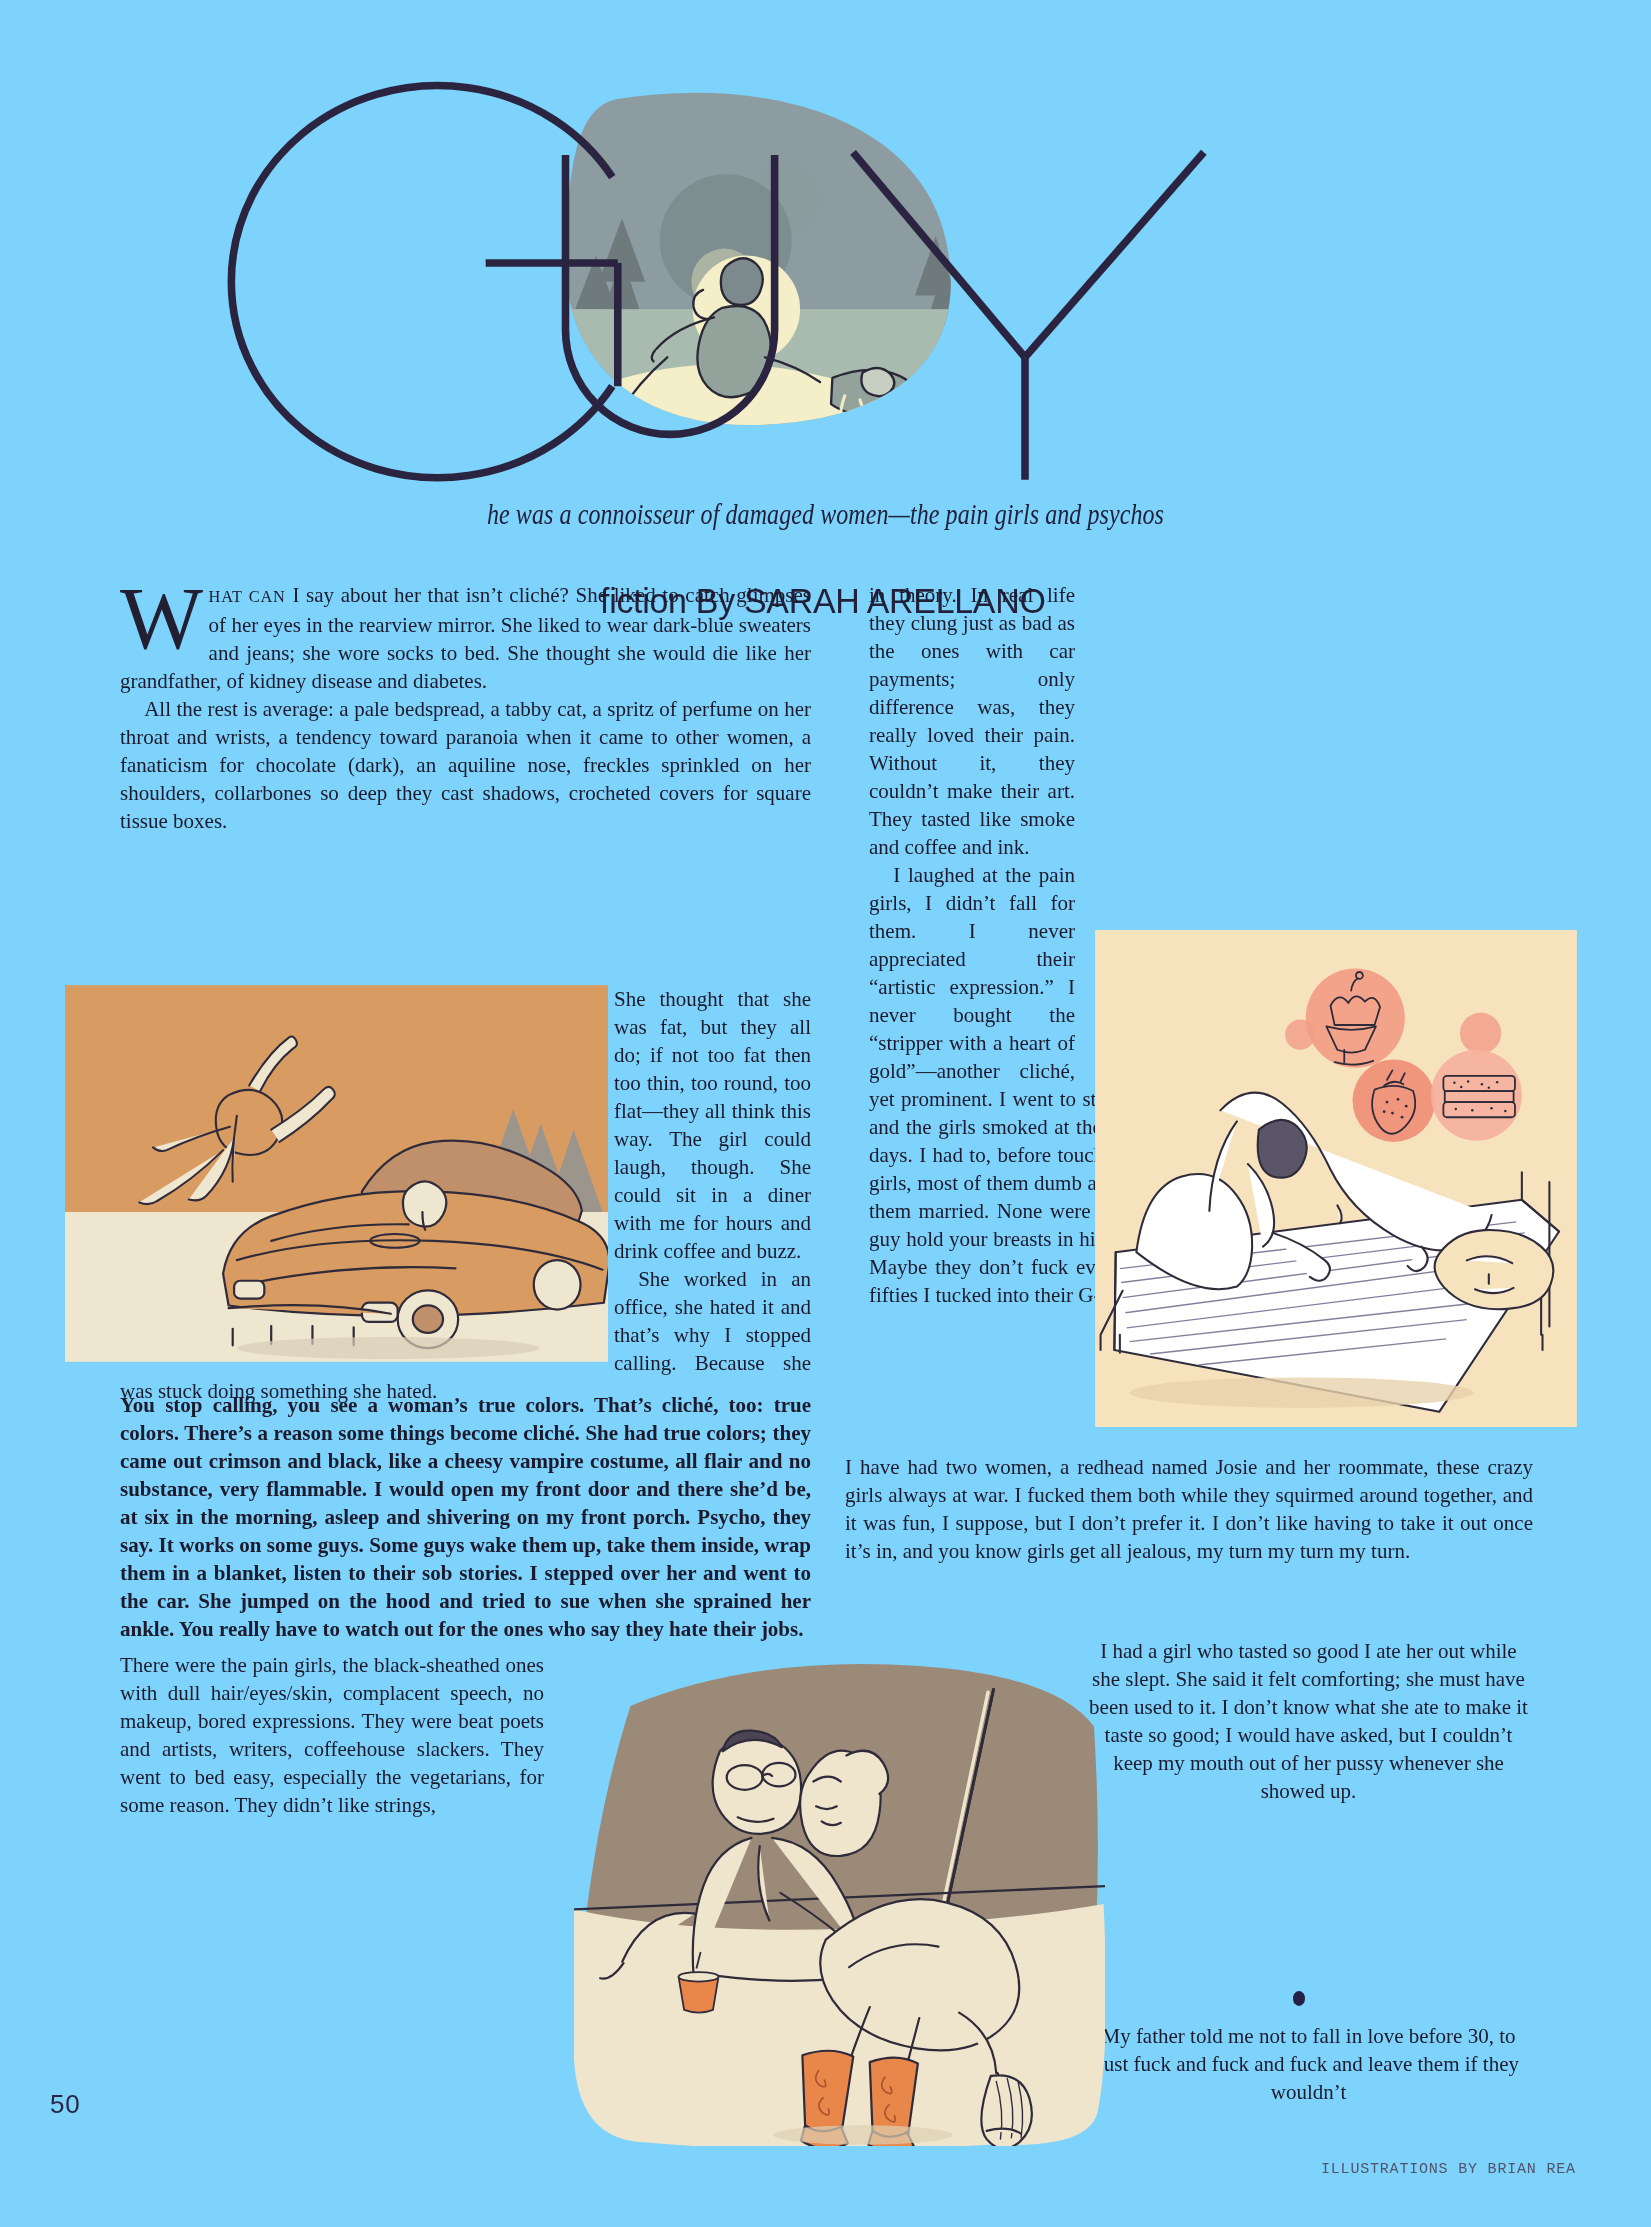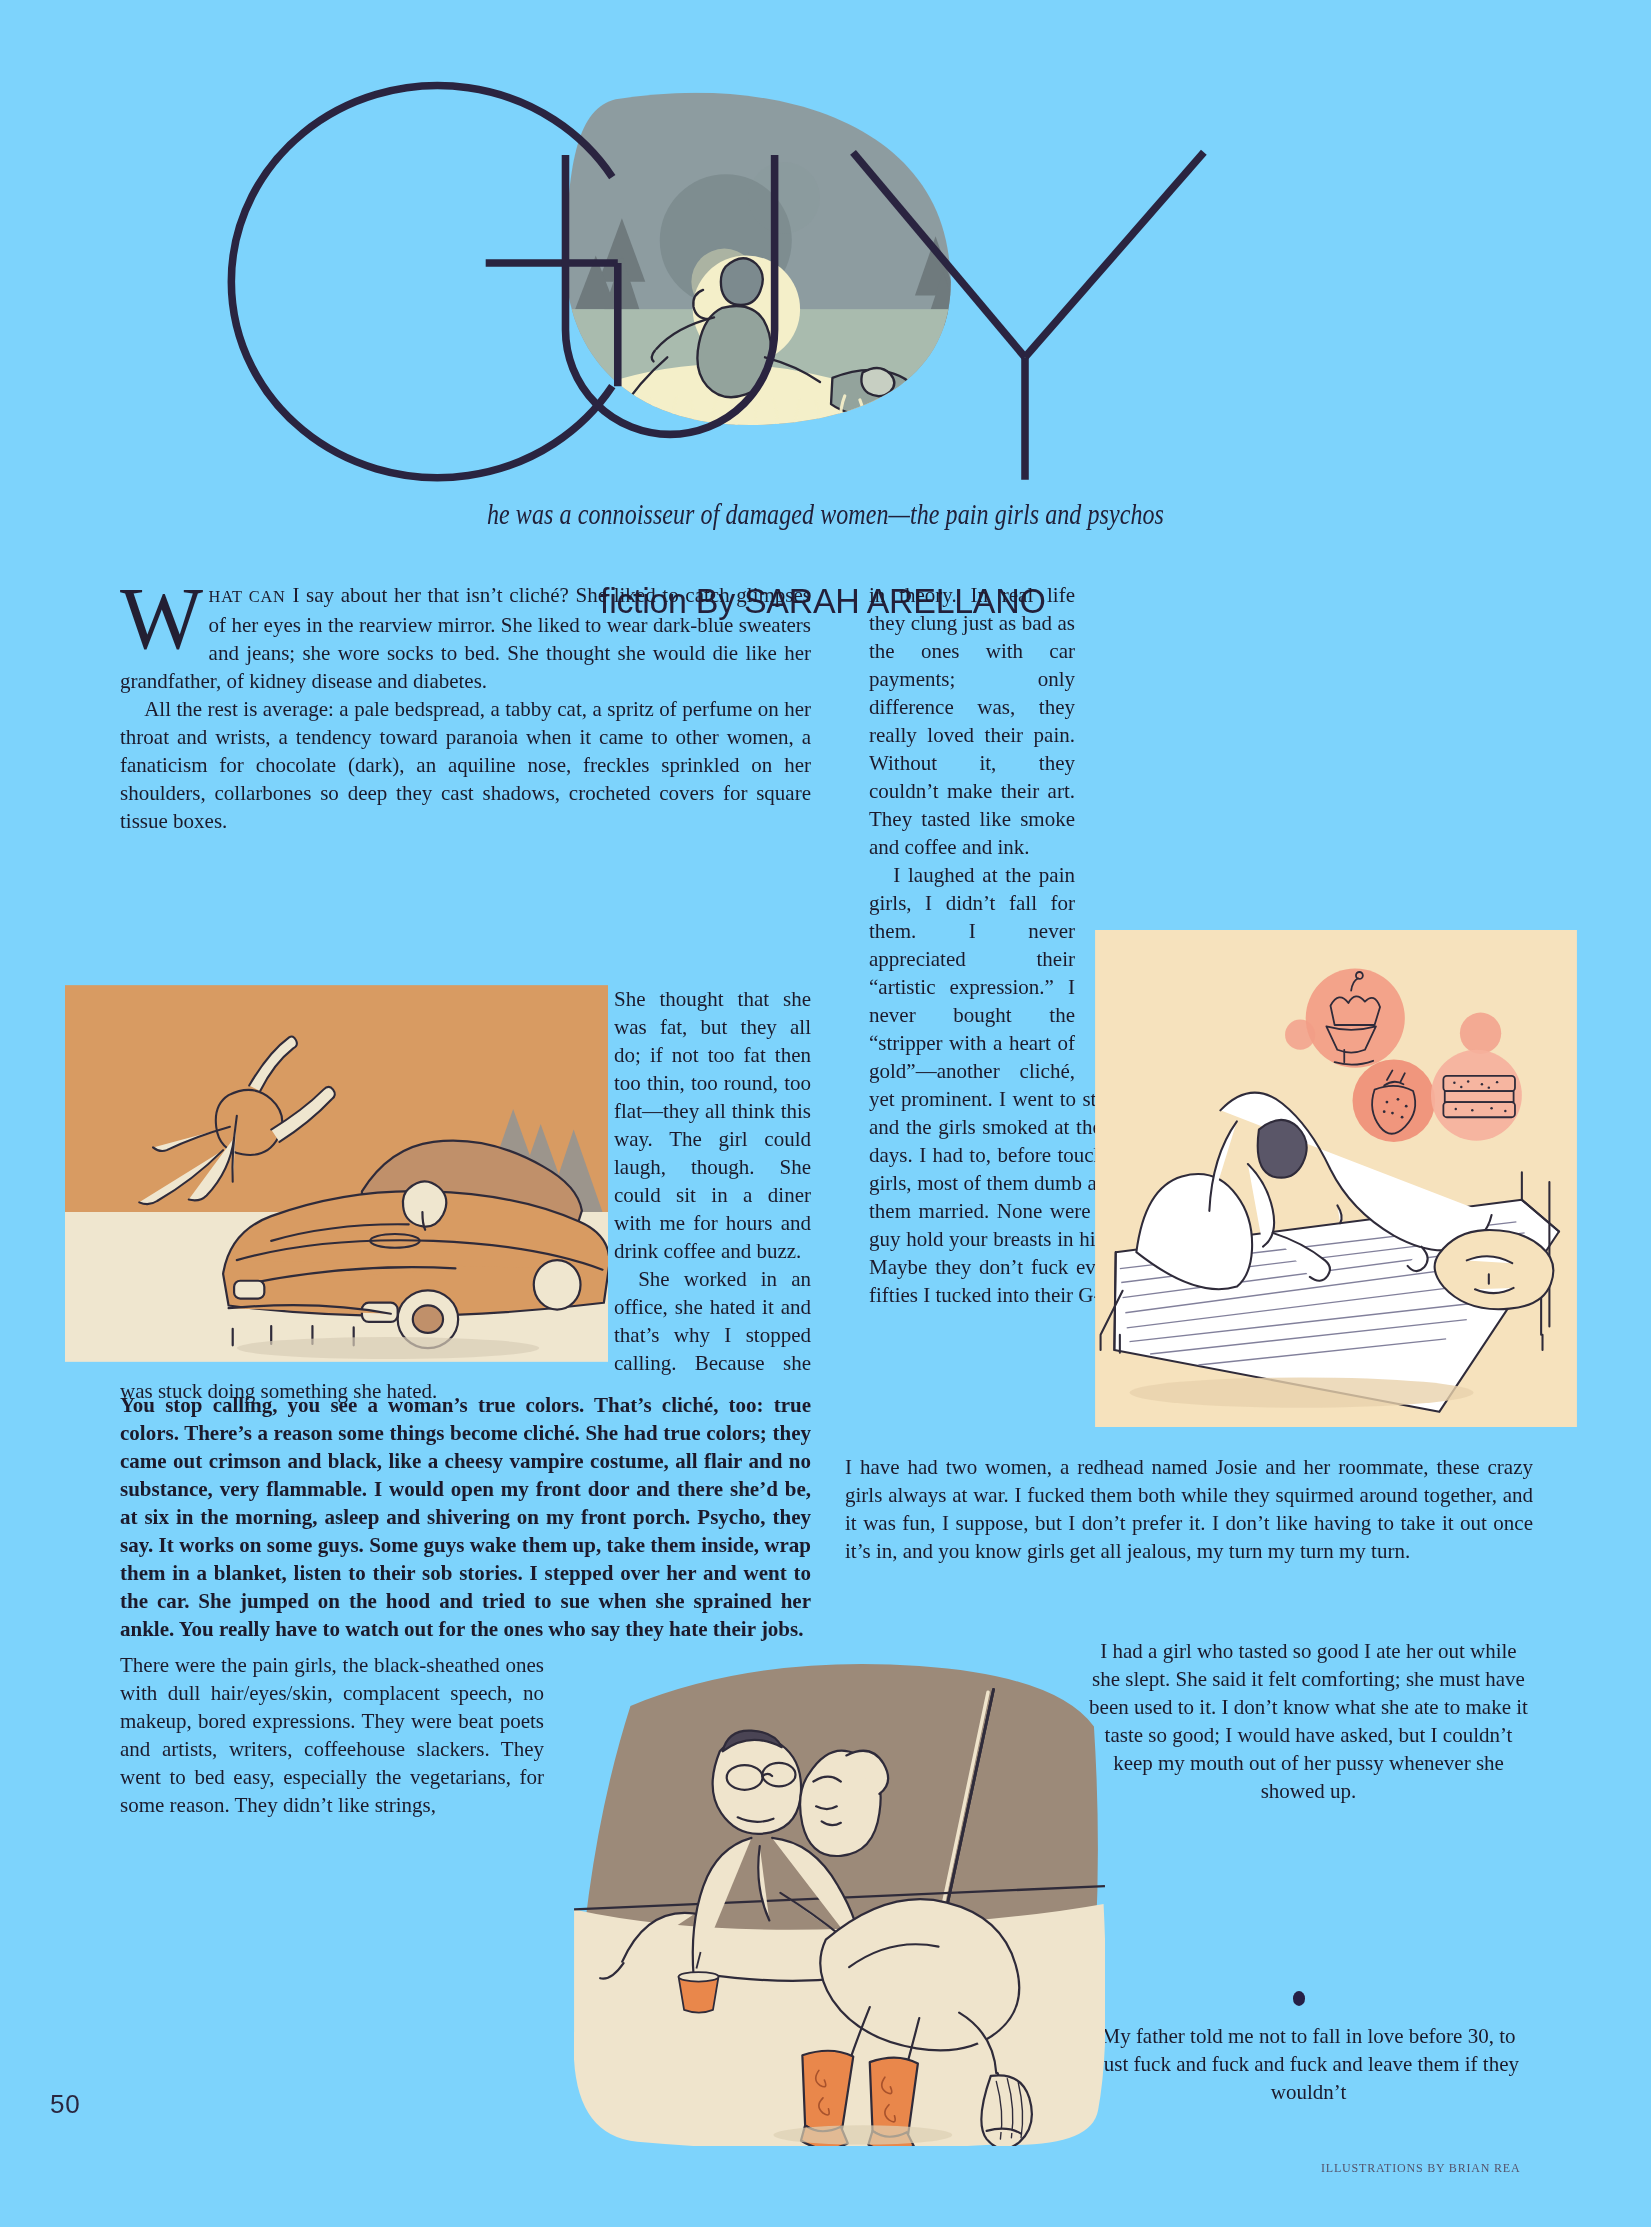--- a/index.html
+++ b/index.html
@@ -92,22 +92,22 @@
     width:12.4px;height:15px;border-radius:50%;
     background:#262046;
   }
   .pagenum{
     position:absolute;left:50px;top:2089px;
     font-family:"Liberation Sans", sans-serif;
     font-size:26px;color:#2a2740;letter-spacing:0.7px;
   }
   .credit{
     position:absolute;left:1321px;top:2161px;
-    font-family:Liberation Serif, serif;
-    font-size:12px;letter-spacing:0.8px;color:#55536a;
+    font-family:Liberation Mono, monospace;
+    font-size:15px;letter-spacing:0.8px;color:#55536a;
     white-space:nowrap;
   }
 </style>
 </head>
 <body>
 
 <div class="page">
 
   <div class="title-wrap">
     <svg class="title-svg" width="1390" height="454" viewBox="0 0 2020 660">

